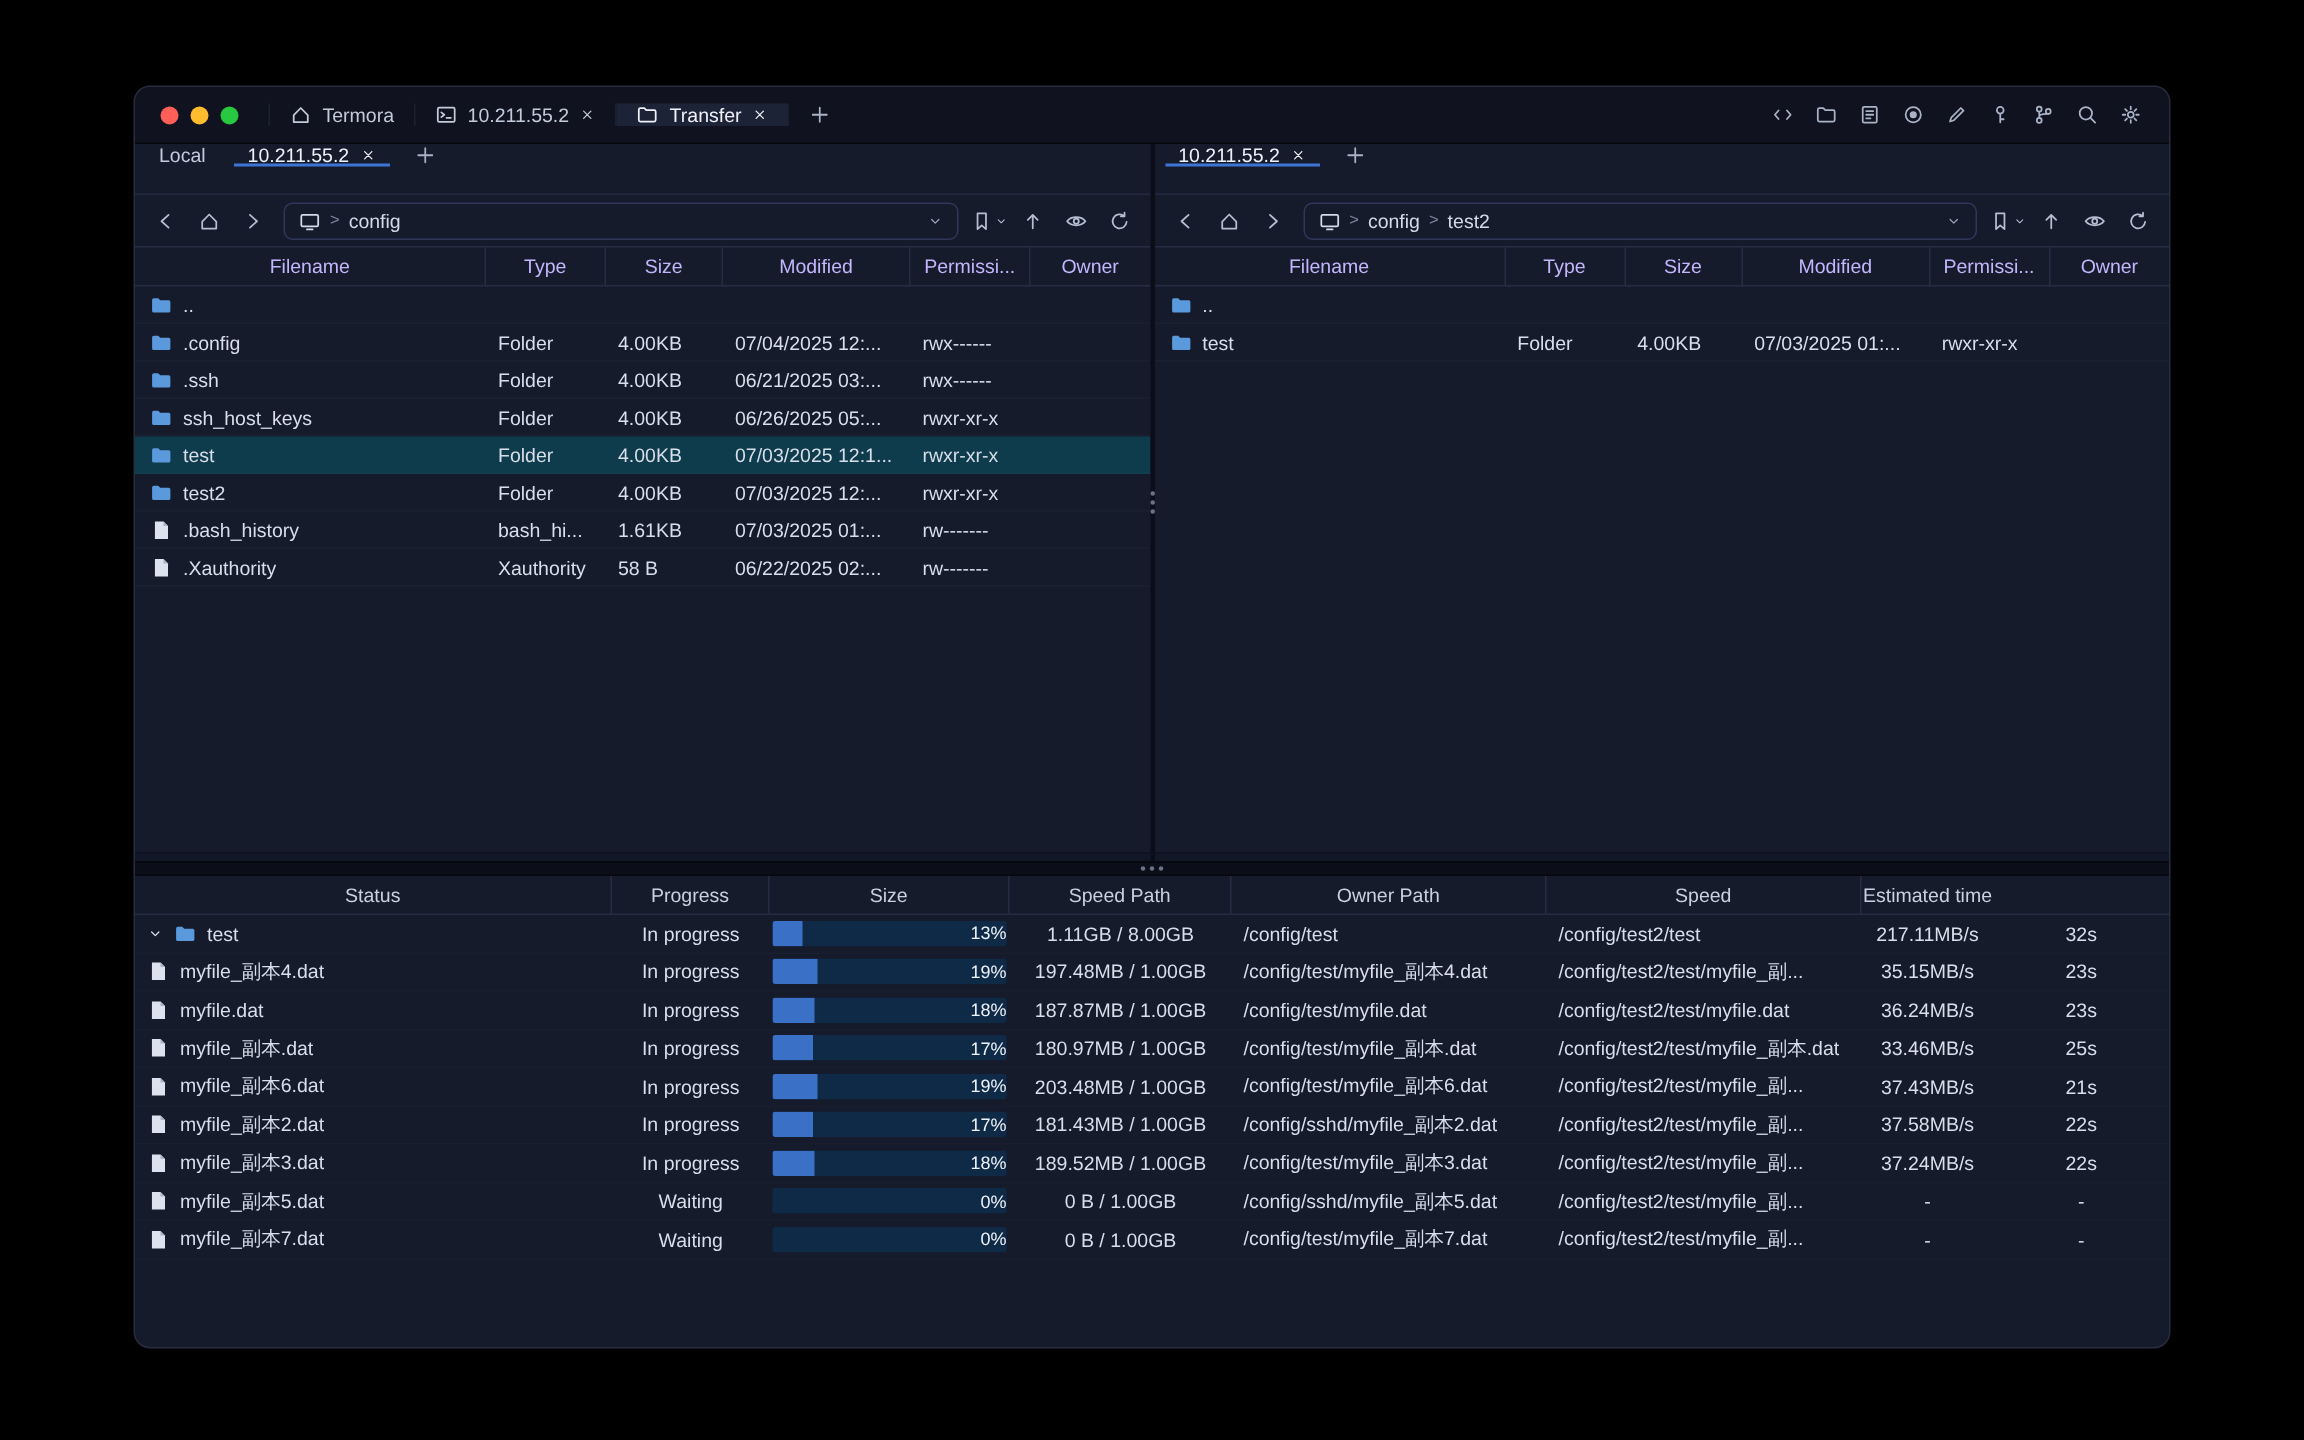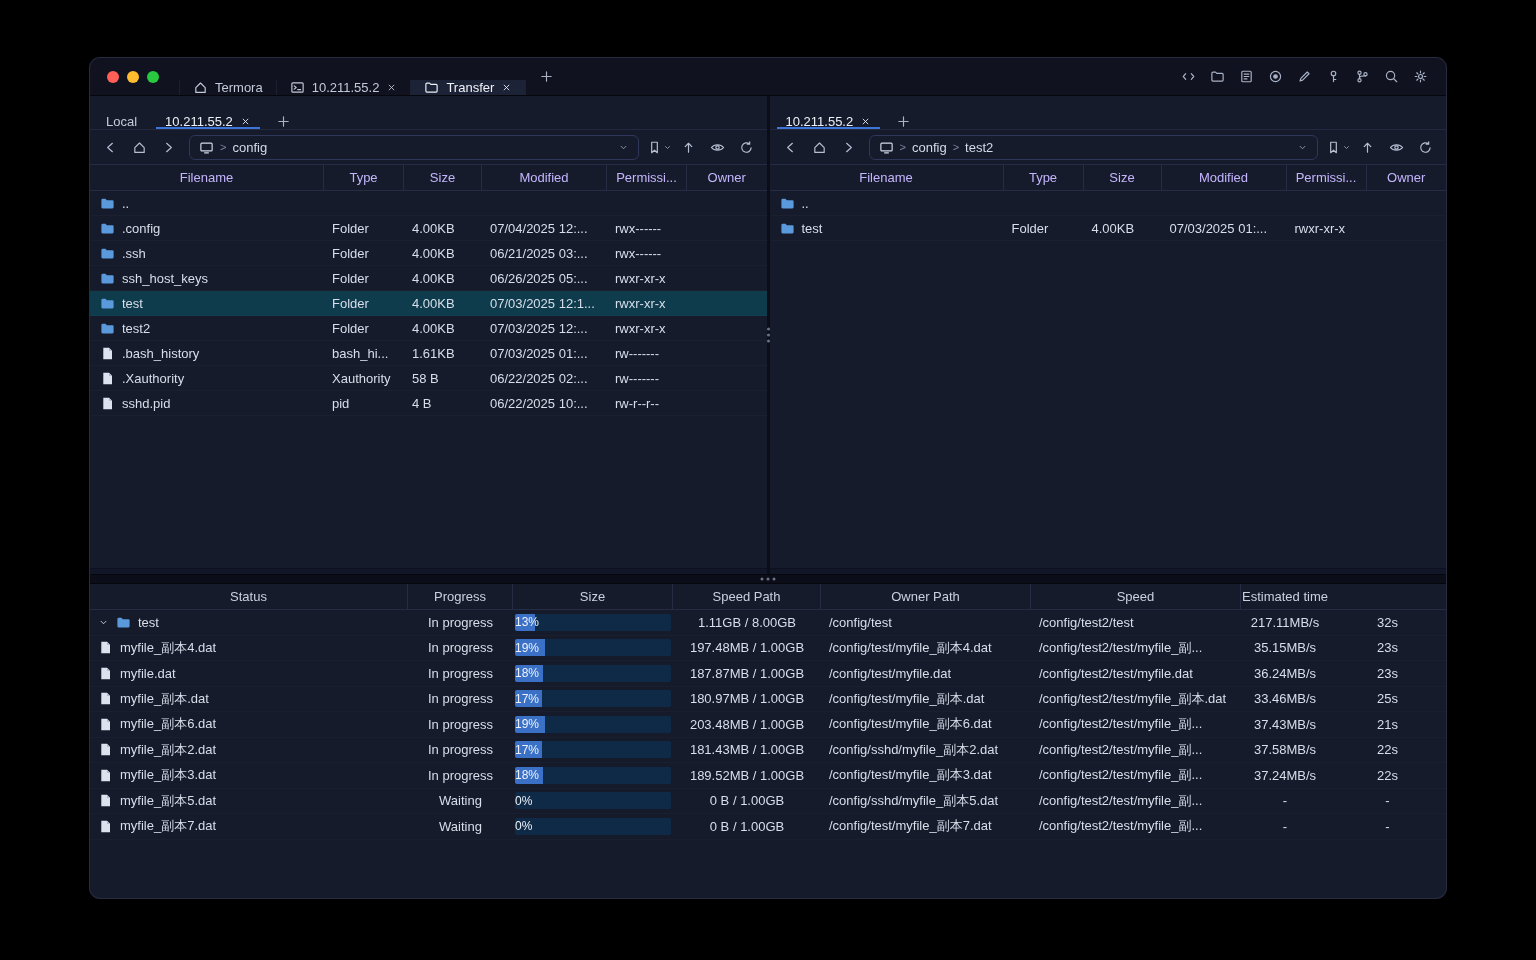--- a/index.html
+++ b/index.html
@@ -5,38 +5,38 @@
   *{box-sizing:border-box;margin:0;padding:0}
   html,body{width:1536px;height:960px;background:#000;overflow:hidden;
     font-family:"Liberation Sans","DejaVu Sans",sans-serif;font-size:13px;color:var(--text,#d8deea)}
   .window{position:absolute;left:90px;top:58px;width:1356px;height:840px;border-radius:10px;
     background:var(--window-bg,#161b2c);overflow:hidden;display:flex;flex-direction:column;
     box-shadow:0 0 0 1px #272c3f,0 24px 80px rgba(0,0,0,.7)}
   
   .titlebar{flex:0 0 38px;background:var(--titlebar-bg,#10131f);display:flex;align-items:stretch;border-bottom:1px solid #05070d}
   .traffic{display:flex;align-items:center;gap:8px;padding:0 20px 0 17px}
   .dot{width:12px;height:12px;border-radius:50%}
-  .title-tabs{display:flex;align-items:flex-end}
+  .title-tabs{display:flex;align-items:center}
   .title-tab{display:flex;align-items:center;gap:7px;padding:0 13px;border-right:1px solid #1b2032;color:#c3cadb;cursor:default}
   .title-tab:first-child{border-left:1px solid #1b2032}
   .title-tab.active{background:var(--active-tab-bg,#1d2336);color:#eef1f8}
   .title-plus{display:flex;align-items:center;padding:0 13px;color:#aab2c5}
   .title-actions{margin-left:auto;display:flex;align-items:center;gap:14px;padding-right:18px;color:#a9b2c6}
   .icon{display:inline-flex;align-items:center;justify-content:center;flex:0 0 auto}
   .icon svg{width:15px;height:15px;stroke:currentColor;fill:none;stroke-width:1.25;stroke-linecap:round;stroke-linejoin:round}
   .icon.small svg{width:11px;height:11px}
   .icon.tiny svg{width:9px;height:9px}
   .icon.filled svg{stroke:none}
   
   .file-area{flex:0 0 478px;display:flex;min-height:0}
   .pane{flex:1 1 0;display:flex;flex-direction:column;min-width:0}
   .v-split{flex:0 0 3px;background:#0b0e18;position:relative}
   .v-split .dots{position:absolute;top:50%;left:0;width:3px;height:3px;border-radius:50%;
     background:#6b7285;box-shadow:0 -6px 0 #6b7285,0 6px 0 #6b7285;transform:translateY(-50%)}
-  .pane-tabs{flex:0 0 34px;display:flex;align-items:flex-end;border-bottom:1px solid #232940;padding-left:2px}
+  .pane-tabs{flex:0 0 34px;display:flex;align-items:flex-start;border-bottom:1px solid #232940;padding-left:2px}
   .pane-tab{display:flex;align-items:center;gap:7px;padding:0 14px;color:#c3cadb;position:relative}
   .pane-tab.active{color:#eef1f8}
   .pane-tab.active::after{content:"";position:absolute;left:5px;right:5px;bottom:0;height:2px;background:var(--accent,#3d74d6)}
   .pane-plus{display:flex;align-items:center;padding:0 11px;color:#aab2c5}
   .pane-toolbar{flex:0 0 34px;display:flex;align-items:center;gap:4px;padding:0 8px}
   .tool-btn{width:25px;height:24px;display:flex;align-items:center;justify-content:center;color:#b6bfd2;border-radius:5px}
   .path-field{flex:1 1 auto;height:25px;margin:0 4px;border:1px solid #2f375a;border-radius:6px;
     display:flex;align-items:center;gap:6px;padding:0 9px;min-width:0;color:#d4dae8}
   .path-sep{color:#7c86a0;font-size:11px}
   .path-caret{margin-left:auto;color:#9aa3b8}
@@ -64,21 +64,21 @@
   .t-body{flex:1 1 auto;overflow:hidden}
   .t-row{display:grid;grid-template-columns:318px 105px 160px 148px 210px 210px 88px 1fr;height:25.5px;
     align-items:center;border-bottom:1px solid rgba(255,255,255,0.02)}
   .t-cell{padding:0 8px;white-space:nowrap;overflow:hidden;text-overflow:ellipsis}
   .t-cell.center{text-align:center}
   .t-cell.name{display:flex;align-items:center;gap:7px}
   .t-cell.name.lvl0{padding-left:8px}
   .t-cell.name.lvl1{}
   .t-cell.prog{padding:0 2px}
   .progress-track{position:relative;height:17px;background:var(--progress-track,#0e2a47);
-    display:flex;align-items:center;justify-content:flex-start;border-radius:2px;overflow:hidden}
+    display:flex;align-items:center;justify-content:flex-end;border-radius:2px;overflow:hidden}
   .progress-fill{position:absolute;left:0;top:0;bottom:0;background:var(--progress-fill,#3a71c7)}
   .progress-label{position:relative;font-size:12px;color:#eef2f8}
 </style>
 </head>
 <body>
 
 <div class="window">
   <div class="titlebar">
     <div class="traffic">
       <span class="dot" id="dot-red" style="background: rgb(255, 95, 87);"></span>
@@ -404,36 +404,20 @@
                 </svg>
               </span>
               <span>.Xauthority</span>
             </div>
             <div class="fcell">Xauthority</div>
             <div class="fcell">58 B</div>
             <div class="fcell">06/22/2025 02:...</div>
             <div class="fcell">rw-------</div>
             <div class="fcell"></div>
           </div>
-          <div class="file-row">
-            <div class="fcell name">
-              <span class="icon filled">
-                <svg viewBox="0 0 16 16">
-                  <path fill="#dde3ee" d="M3.5 1.8h6.1l3.2 3.2v9.2H3.5Z"></path>
-                  <path fill="#a9b2c6" d="M9.6 1.8v3.2h3.2Z"></path>
-                </svg>
-              </span>
-              <span>sshd.pid</span>
-            </div>
-            <div class="fcell">pid</div>
-            <div class="fcell">4 B</div>
-            <div class="fcell">06/22/2025 10:...</div>
-            <div class="fcell">rw-r--r--</div>
-            <div class="fcell"></div>
-          </div>
         </div>
         <div class="pane-scroll"></div>
       </div>
     <div class="v-split">
         <span class="dots"></span>
       </div>
     <div class="pane" id="right-pane">
         <div class="pane-tabs">
           <div class="pane-tab active">
             <span>10.211.55.2</span>

